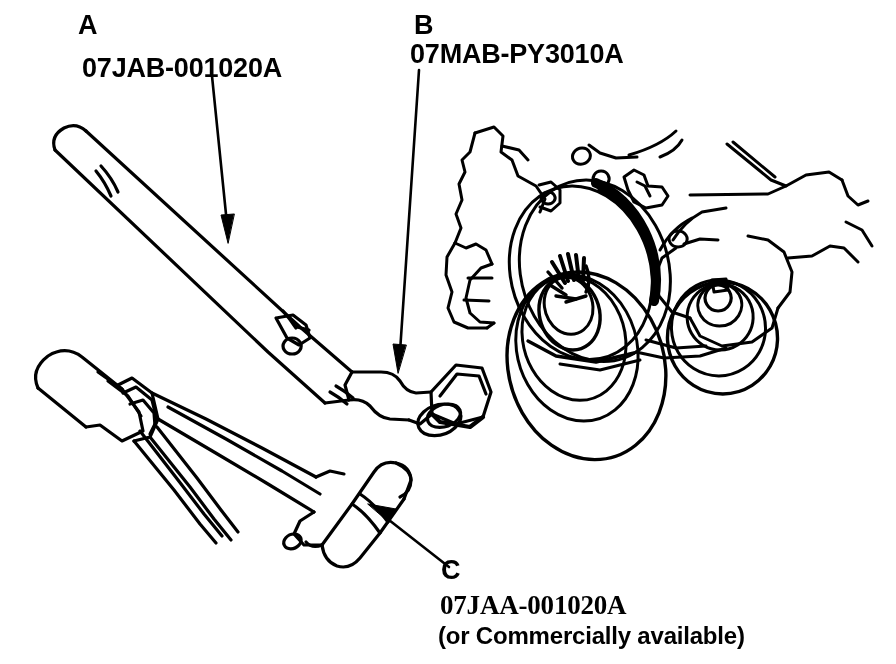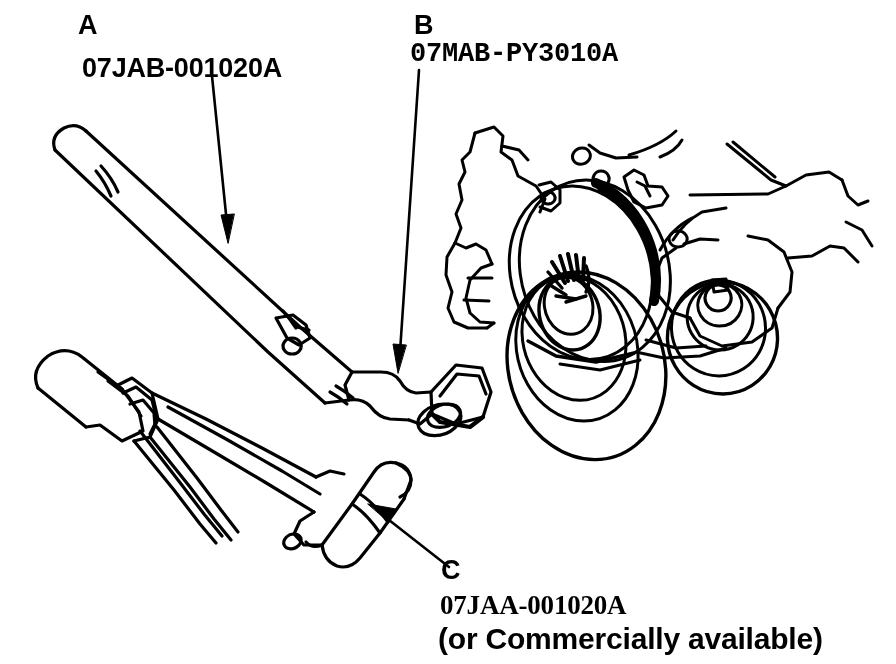--- a/index.html
+++ b/index.html
@@ -30,26 +30,26 @@
     letter-spacing: -0.2px;
     line-height: 1.0;
   }
   .letter {
     font-size: 27px;
   }
   .partno {
     font-size: 27px;
   }
   .subnote {
-    font-size: 30px;
+    font-size: 24px;
   }
   #label-a-letter { left: 78px;  top: 12px; }
   #label-a-part   { left: 74px;  top: 55px; margin-left: 8px; }
   #label-b-letter { left: 414px; top: 12px; }
-  #label-b-part   { left: 410px; top: 41px; font-family: Liberation Mono, monospace; }
+  #label-b-part   { left: 410px; top: 41px; }
   #label-c-letter { left: 441px; top: 557px; }
   #label-c-part   { left: 440px; top: 592px; font-family: Liberation Serif, serif; }
   #label-c-note   { left: 438px; top: 624px; }
 </style>
 </head>
 <body>
 
 <div id="page">
 
   <svg id="artboard" viewBox="0 0 896 664" xmlns="http://www.w3.org/2000/svg">

